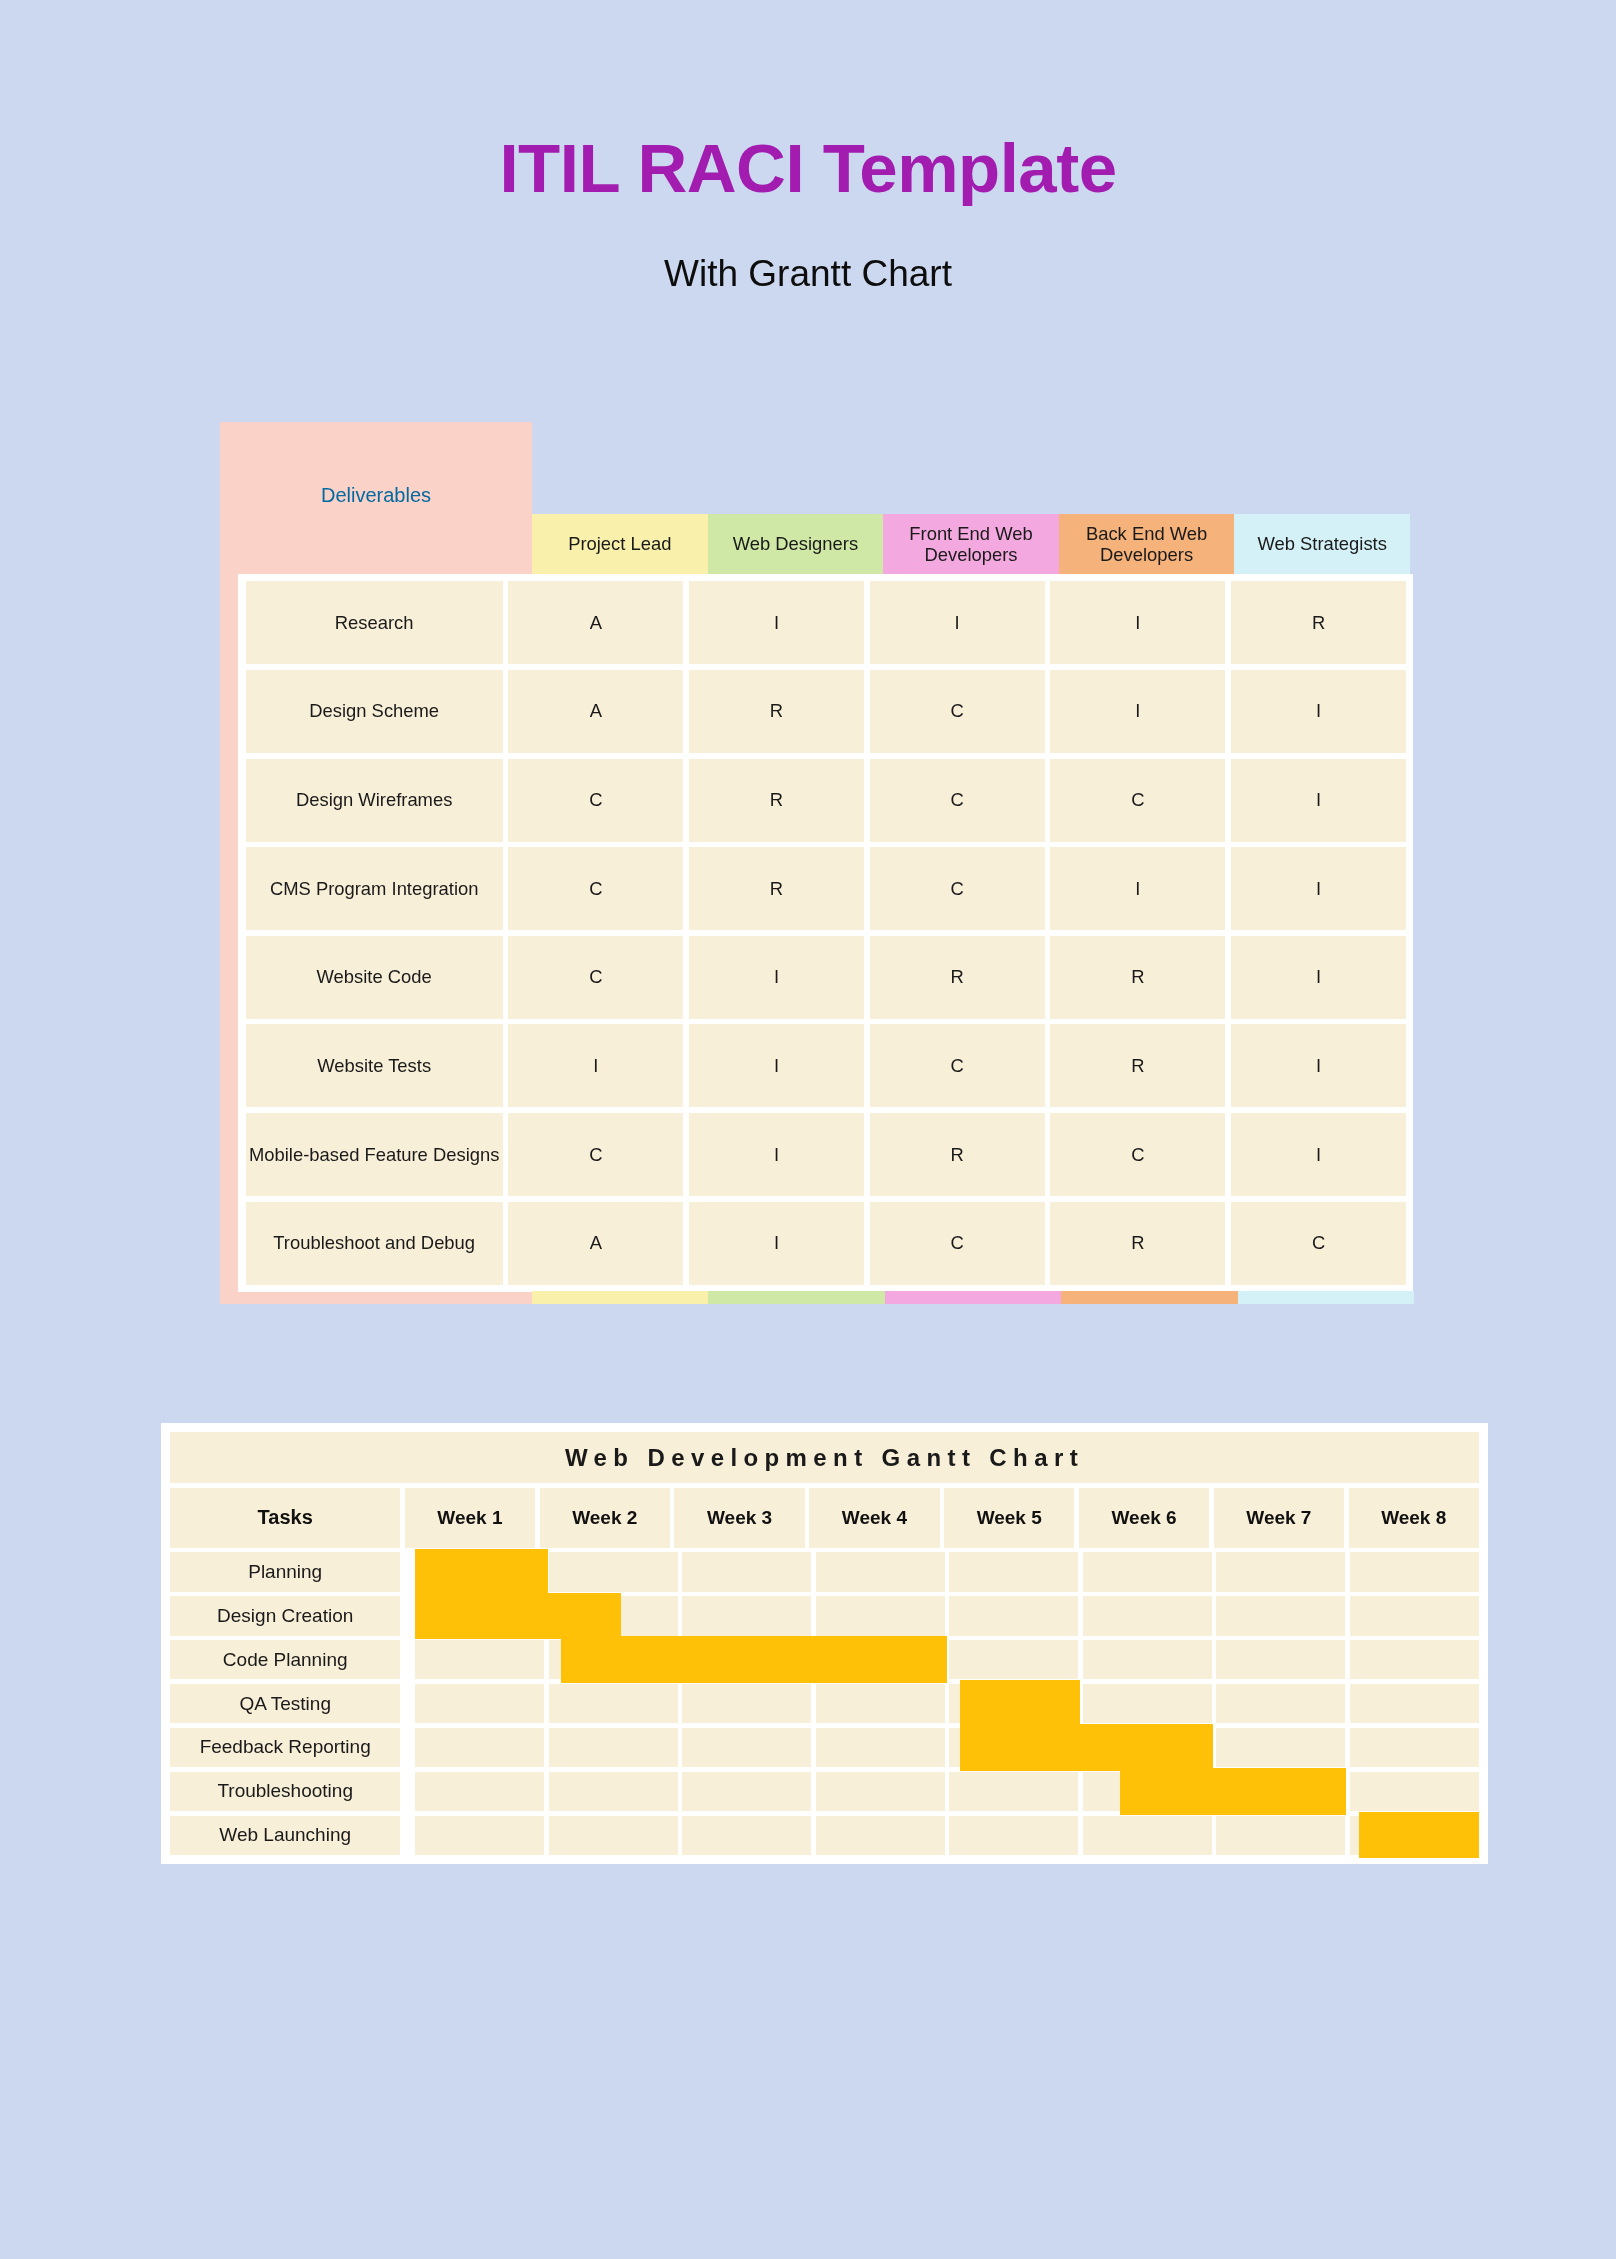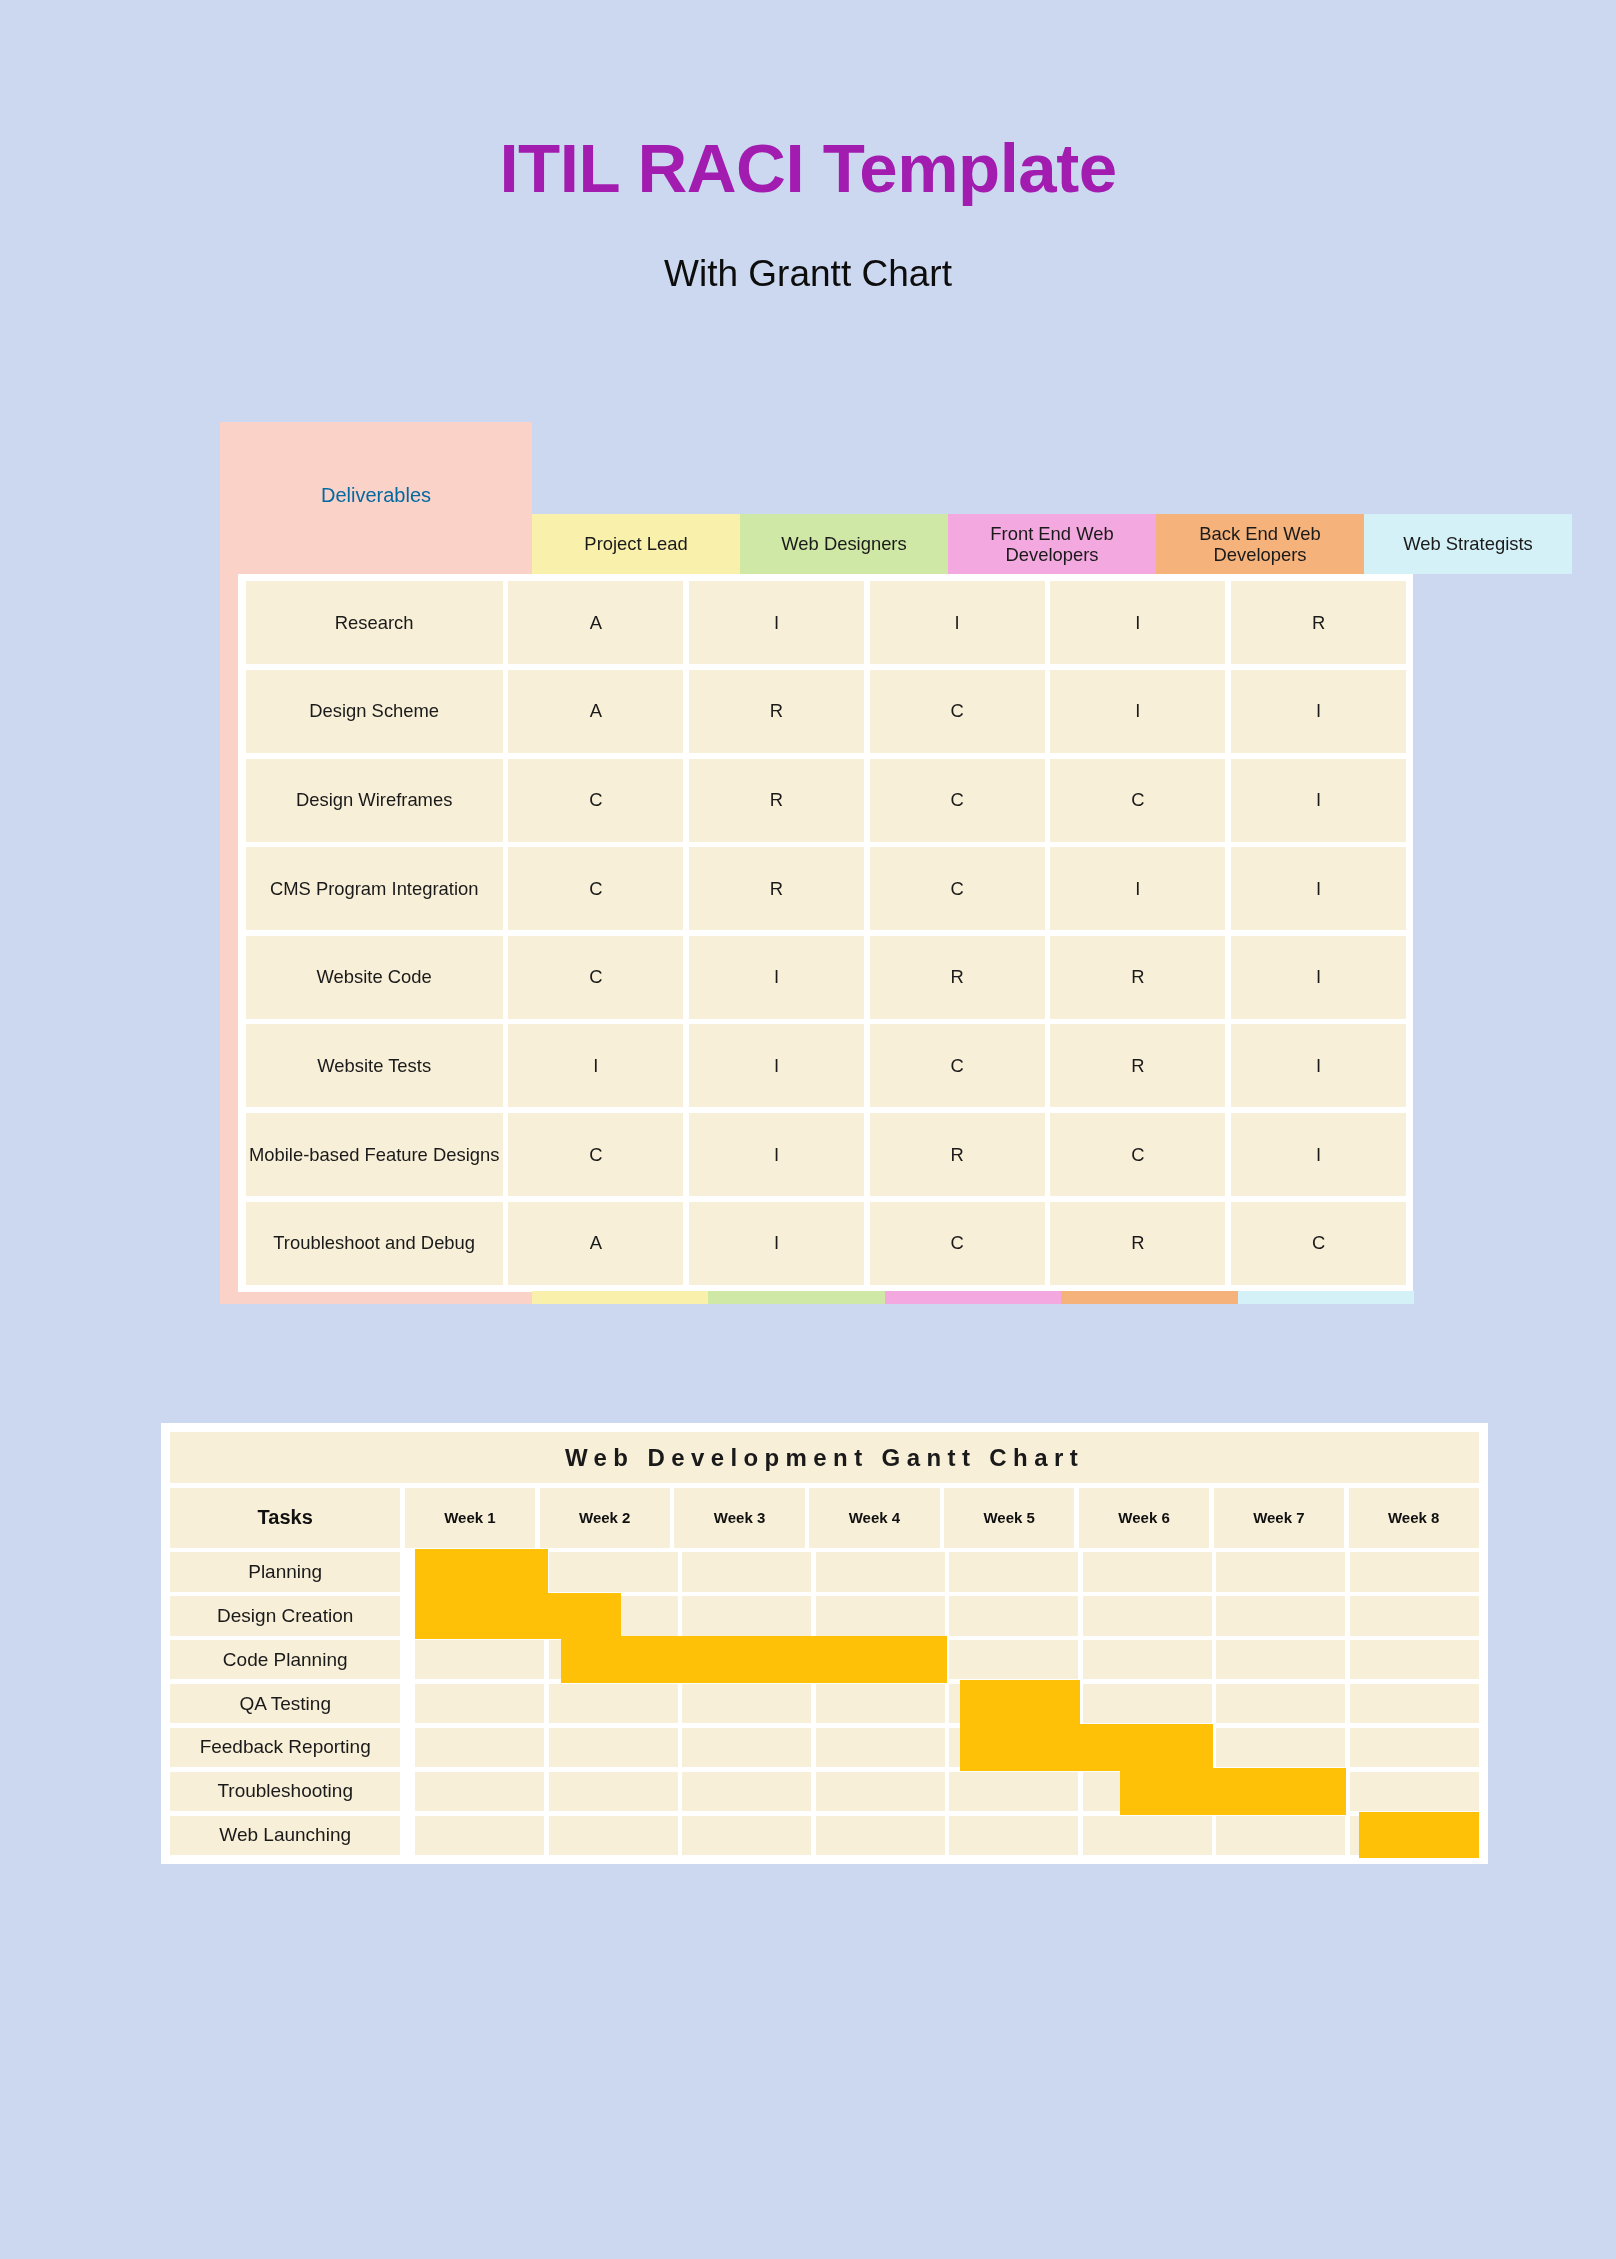--- a/index.html
+++ b/index.html
@@ -53,21 +53,21 @@
     position: absolute;
     left: 0; top: 0;
     width: 312px; height: 147px;
     display: flex; align-items: center; justify-content: center;
     font-size: 20px; color: #0369a1;
   }
   
   #raci-headrow {
     position: absolute;
     left: 312px; top: 92px;
-    width: 1040px; height: 60px;
+    width: 878px; height: 60px;
     display: flex;
   }
   .raci-head {
     flex: 1 1 0;
     display: flex; align-items: center; justify-content: center;
     text-align: center;
     font-size: 18.4px; line-height: 1.15;
     color: #1a1a1a;
     padding: 0 3.7px;
   }
@@ -142,21 +142,21 @@
   .g-head-task {
     flex: 0 0 230px;
     background: #f8efd8;
     display: flex; align-items: center; justify-content: center;
     font-size: 20px; font-weight: bold; color: #111;
   }
   .g-head-week {
     flex: 1 1 0;
     background: #f8efd8;
     display: flex; align-items: center; justify-content: center;
-    font-size: 15px; font-weight: bold; color: #111;
+    font-size: 19px; font-weight: bold; color: #111;
   }
   .g-row {
     flex: 1 1 0;
     display: flex;
     gap: 15px;
     position: relative;
   }
   .g-row-task {
     flex: 0 0 230px;
     background: #f8efd8;

